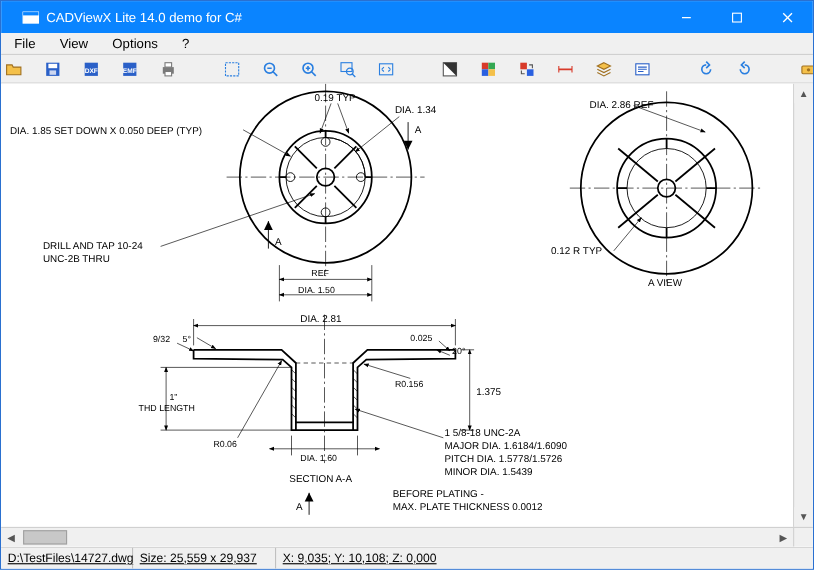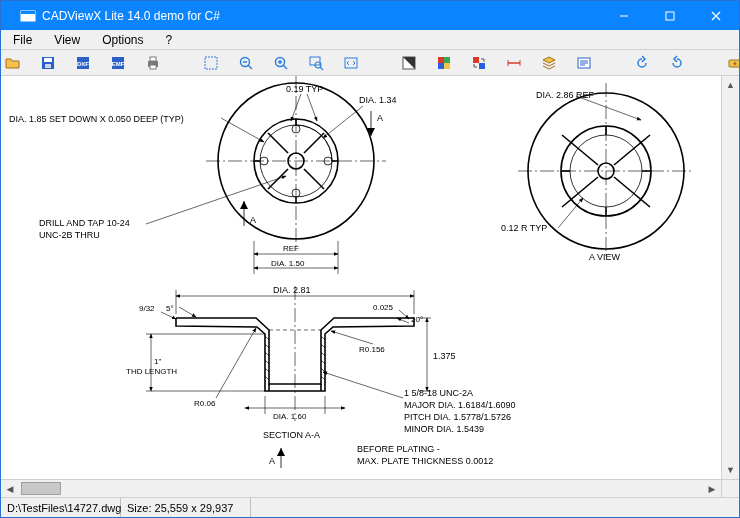--- a/index.html
+++ b/index.html
@@ -41,21 +41,21 @@
   .dim-text { font: 9px Arial, sans-serif; fill:#000; }
   .dim-text-s { font: 8px Arial, sans-serif; fill:#000; }
   .thick { stroke:#000; stroke-width:1.6; fill:none; }
   .thin  { stroke:#000; stroke-width:0.8; fill:none; }
   .hair  { stroke:#000; stroke-width:0.6; fill:none; }
   .center { stroke:#000; stroke-width:0.6; fill:none; stroke-dasharray: 14 3 2 3; }
   .dash   { stroke:#000; stroke-width:0.6; fill:none; stroke-dasharray: 4 3; }
 
   
   .statusbar { height: 20px; display: flex; align-items: stretch; border-top: 1px solid #d0d0d0; background: #f0f0f0; font-size: 11px; }
-  .status-cell { padding: 2px 6px; border-right: 1px solid #c0c0c0; display:flex; align-items:center; }
+  .status-cell { padding: 2px 6px; border-right: 1px solid #c0c0c0; display:flex; align-items:center;text-decoration:underline; }
   .status-cell.flex { flex: 1; border-right: none;}
 </style>
 </head>
 <body>
 
 <div class="titlebar">
   <span class="app-icon">
     <svg width="16" height="16" viewBox="0 0 16 16">
         <rect x="1" y="3" width="14" height="10" fill="#fff" stroke="#fff" stroke-width="1"></rect>
         <rect x="1" y="3" width="14" height="3" fill="#0a84ff"></rect>
@@ -405,13 +405,14 @@
         <div class="thumb"></div>
       </div>
     <div class="arrow">▶</div>
   </div>
   <div class="scroll-corner"></div>
 </div>
 
 <div class="statusbar">
   <div class="status-cell" style="width:120px">D:\TestFiles\14727.dwg</div>
   <div class="status-cell" style="width:130px">Size: 25,559 x 29,937</div>
+  <div class="status-cell flex">X: 9,035; Y: 10,108; Z: 0,000</div>
 </div>
 
 </body></html>

